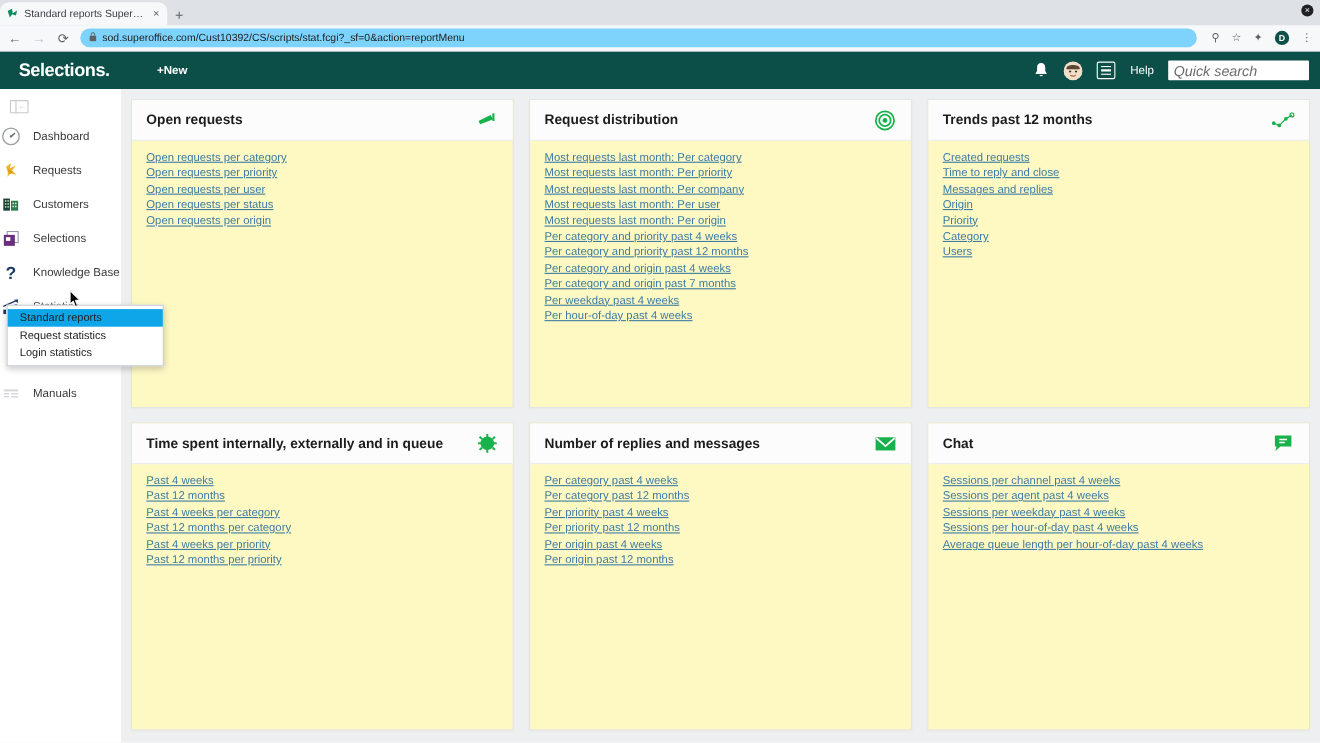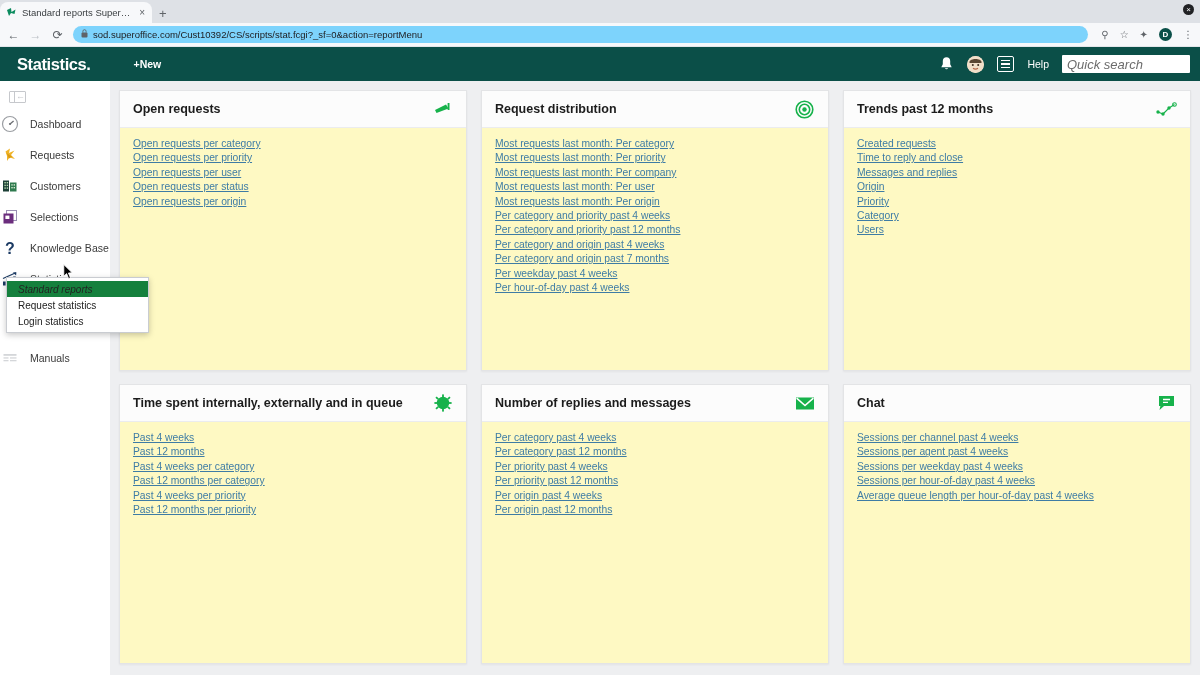--- a/index.html
+++ b/index.html
@@ -128,21 +128,21 @@
   
   .dropdown {
     position: absolute; left: 6px; top: 196px; width: 143px;
     background: #ffffff; border: 1px solid #c9ccd1;
     box-shadow: 0 2px 6px rgba(0,0,0,0.22); padding: 3px 0; z-index: 30;
   }
   .dd-item {
     height: 16px; display: flex; align-items: center; padding-left: 11px;
     font-size: 10px; color: #222;
   }
-  .dd-item.active { background: #15803d; font-style: italic; }
+  .dd-item.active { background: #0ea5e9; }
 
   
   .main {
     flex: 1 1 auto; padding: 9px 9px 0 9px; display: flex; flex-direction: column; gap: 13px;
     overflow: hidden;
   }
   .card-row { display: flex; gap: 14px; }
   .card {
     flex: 1 1 0; background: #fef9c3; border: 1px solid #e3e4e6;
     box-shadow: 0 1px 2px rgba(0,0,0,0.05);
@@ -200,21 +200,21 @@
   <div class="toolbar-icons">
     <span class="tb-ico">⚲</span>
     <span class="tb-ico">☆</span>
     <span class="tb-ico">✦</span>
     <span class="avatar-d">D</span>
     <span class="tb-ico">⋮</span>
   </div>
 </div>
 
 <div class="app-header">
-  <span class="logo">Statistics.</span>
+  <span class="logo">Selections.</span>
   <span class="new-btn">+New</span>
   <div class="header-right">
     <span class="hdr-ico">
       <svg width="15" height="16" viewBox="0 0 15 16">
           <path d="M7.5 1.2 C5.2 1.2 3.8 2.8 3.8 5.1 V8.3 L2.3 11.2 H12.7 L11.2 8.3 V5.1 C11.2 2.8 9.8 1.2 7.5 1.2 Z" fill="#fff"></path>
           <path d="M5.9 12.2 a1.7 1.7 0 0 0 3.2 0 Z" fill="#fff"></path>
         </svg>
     </span>
     <span class="user-av">
       <svg width="17" height="17" viewBox="0 0 17 17">

